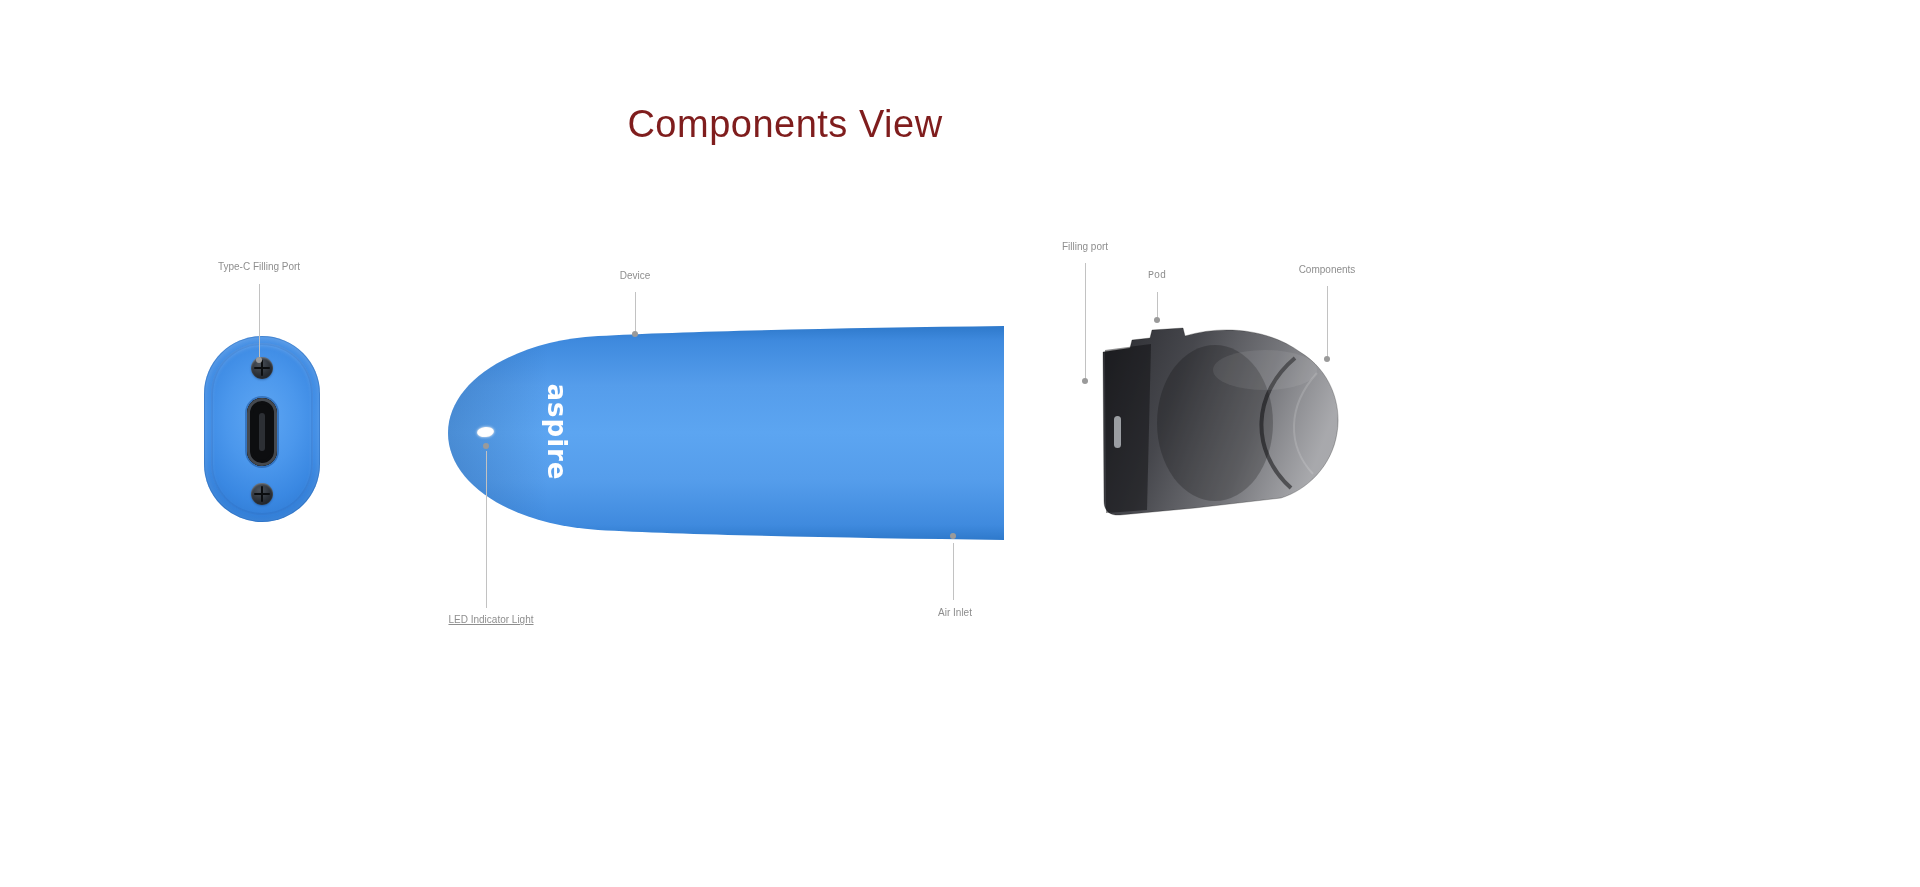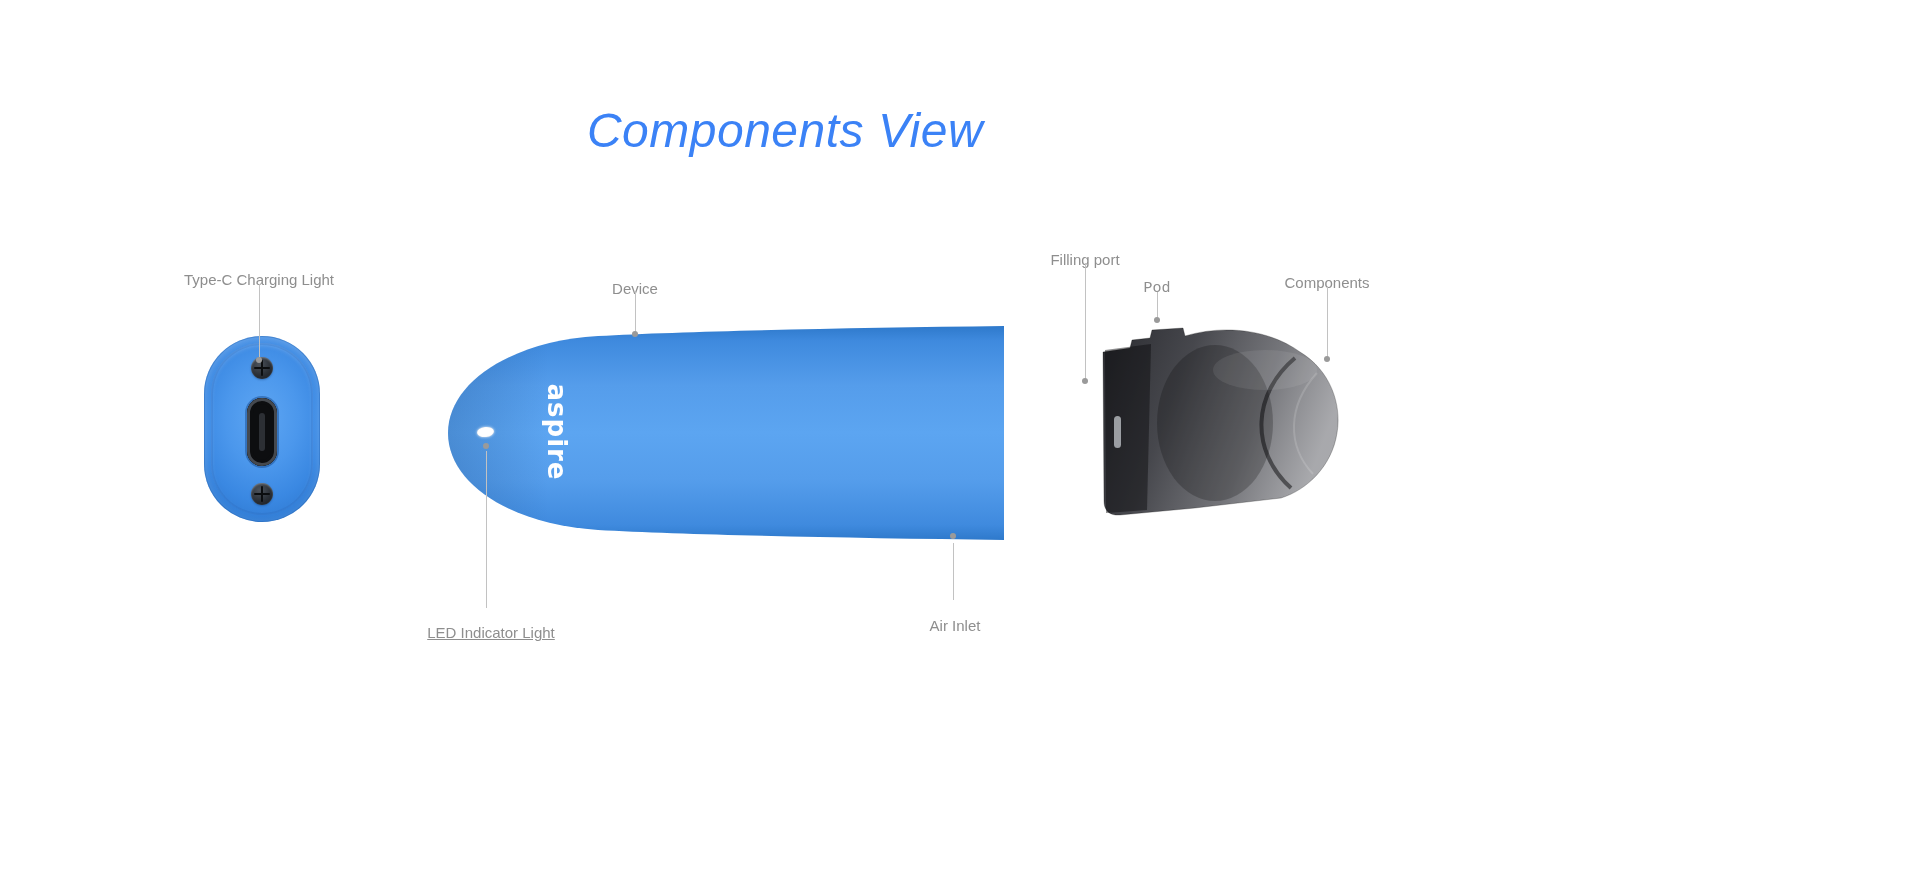--- a/index.html
+++ b/index.html
@@ -13,36 +13,34 @@
     height: 887px;
     background: #ffffff;
     overflow: hidden;
   }
 
   .page-title {
     position: absolute;
     left: 785px;
     top: 103px;
     transform: translateX(-50%);
-    font-size: 48px;
+    font-size: 38px;
     font-weight: 300;
     letter-spacing: 0.5px;
-    color: #3b82f6;
+    color: #7f1d1d;
     white-space: nowrap;
-    font-style: italic;
   }
 
   
   .callout-label {
     position: absolute;
     transform: translateX(-50%);
     color: #8e8e8e;
-    font-size: 15px;
+    font-size: 10px;
     white-space: nowrap;
-    margin-top: 10px;
   }
   .leader-line {
     position: absolute;
     width: 1px;
     background: #c2c2c2;
   }
   .leader-dot {
     position: absolute;
     width: 6px;
     height: 6px;
@@ -158,21 +156,21 @@
 
   <h1 class="page-title">Components View</h1>
 
   <div class="bottom-view">
     <div class="bevel-ring"></div>
     <div class="screw top"></div>
     <div class="usb-port"></div>
     <div class="screw bottom"></div>
   </div>
 
-  <div class="callout-label" style="left:259px; top:261px;">Type-C Charging Light</div>
+  <div class="callout-label" style="left:259px; top:261px;">Type-C Filling Port</div>
   <div class="leader-line" style="left:259px; top:284px; height:73px;"></div>
   <div class="leader-dot" style="left:256px; top:357px;"></div>
 
   <svg class="device-view" viewBox="0 0 576 218">
     <defs>
       <linearGradient id="devGrad" x1="0" y1="0" x2="0" y2="1">
         <stop offset="0" stop-color="#2e79cb"></stop>
         <stop offset="0.07" stop-color="#3f8ade"></stop>
         <stop offset="0.28" stop-color="#559deb"></stop>
         <stop offset="0.5" stop-color="#5ca5f1"></stop>

